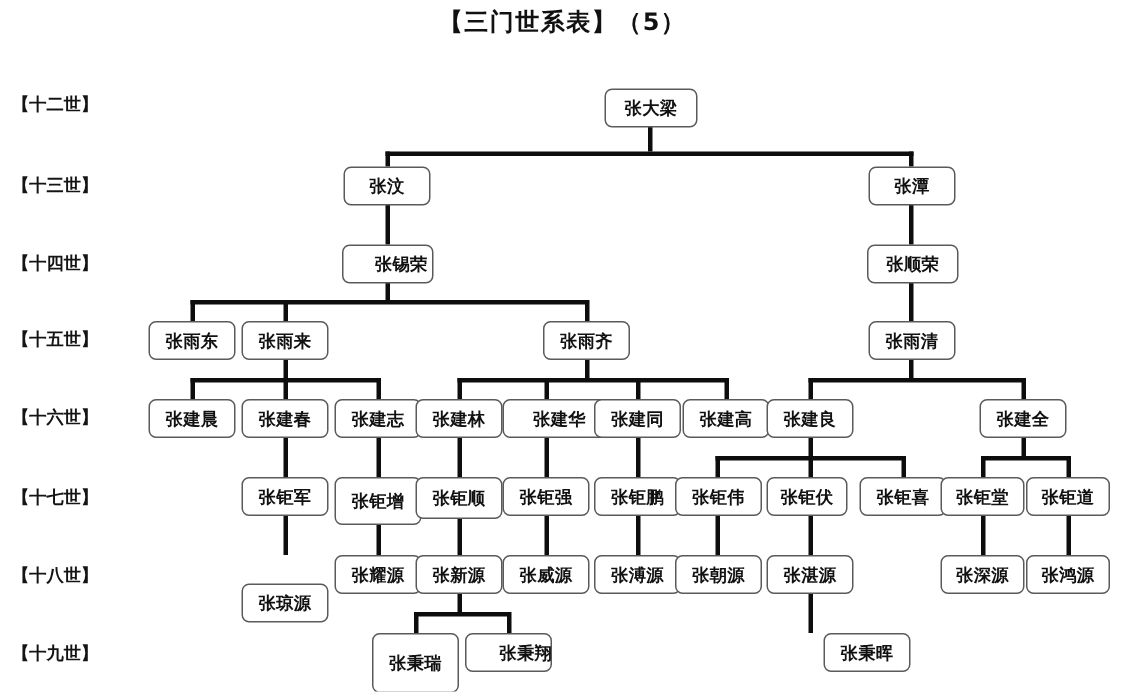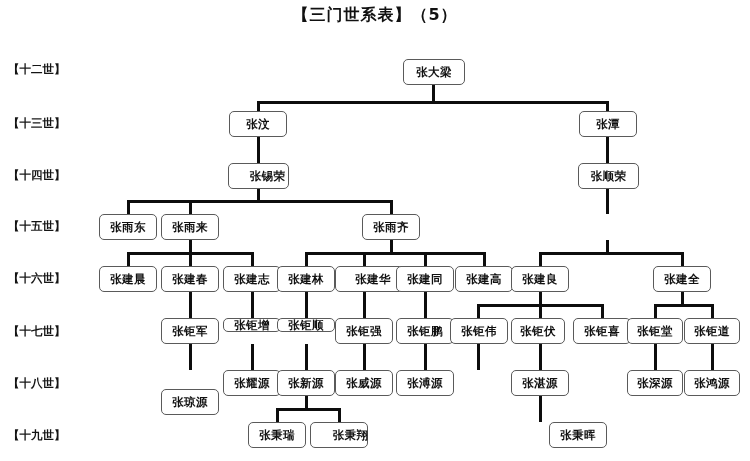--- a/index.html
+++ b/index.html
@@ -154,48 +154,50 @@
 
   <div class="node" style="left:229px; top:111px; width:58px; height:26px;">张汶</div>
   <div class="node" style="left:579px; top:111px; width:58px; height:26px;">张潭</div>
 
   <div class="node" style="left:228px; top:163px; width:61px; height:26px;padding-left:18px;">张锡荣</div>
   <div class="node" style="left:578px; top:163px; width:61px; height:26px;">张顺荣</div>
 
   <div class="node" style="left:99px; top:214px; width:58px; height:26px;">张雨东</div>
   <div class="node" style="left:161px; top:214px; width:58px; height:26px;">张雨来</div>
   <div class="node" style="left:362px; top:214px; width:58px; height:26px;">张雨齐</div>
+  <div class="node" style="left:579px; top:214px; width:58px; height:26px;">张雨清</div>
 
   <div class="node" style="left:99px; top:266px; width:58px; height:26px;">张建晨</div>
   <div class="node" style="left:161px; top:266px; width:58px; height:26px;">张建春</div>
   <div class="node" style="left:223px; top:266px; width:58px; height:26px;">张建志</div>
   <div class="node" style="left:277px; top:266px; width:58px; height:26px;">张建林</div>
   <div class="node" style="left:335px; top:266px; width:76px; height:26px;">张建华</div>
   <div class="node" style="left:396px; top:266px; width:58px; height:26px;">张建同</div>
   <div class="node" style="left:455px; top:266px; width:58px; height:26px;">张建高</div>
   <div class="node" style="left:511px; top:266px; width:58px; height:26px;">张建良</div>
   <div class="node" style="left:653px; top:266px; width:58px; height:26px;">张建全</div>
 
   <div class="node" style="left:161px; top:318px; width:58px; height:26px;">张钜军</div>
-  <div class="node" style="left:223px; top:318px; width:58px; height:14px;">张钜增</div>
-  <div class="node" style="left:277px; top:318px; width:58px; height:14px;font-family:Liberation Serif, serif;">张钜顺</div>
+  <div class="node" style="left:223px; top:318px; width:58px; height:32px;">张钜增</div>
+  <div class="node" style="left:277px; top:318px; width:58px; height:28px;font-family:Liberation Serif, serif;">张钜顺</div>
   <div class="node" style="left:335px; top:318px; width:58px; height:26px;">张钜强</div>
   <div class="node" style="left:396px; top:318px; width:58px; height:26px;">张钜鹏</div>
   <div class="node" style="left:450px; top:318px; width:58px; height:26px;">张钜伟</div>
   <div class="node" style="left:511px; top:318px; width:54px; height:26px;">张钜伏</div>
   <div class="node" style="left:573px; top:318px; width:58px; height:26px;">张钜喜</div>
   <div class="node" style="left:627px; top:318px; width:56px; height:26px;">张钜堂</div>
   <div class="node" style="left:684px; top:318px; width:56px; height:26px;">张钜道</div>
 
   <div class="node" style="left:161px; top:370px; width:58px; height:26px;margin-top:19px;">张琼源</div>
   <div class="node" style="left:223px; top:370px; width:58px; height:26px;">张耀源</div>
   <div class="node" style="left:277px; top:370px; width:58px; height:26px;">张新源</div>
   <div class="node" style="left:335px; top:370px; width:58px; height:26px;">张威源</div>
   <div class="node" style="left:396px; top:370px; width:58px; height:26px;">张溥源</div>
+  <div class="node" style="left:450px; top:370px; width:58px; height:26px;">张朝源</div>
   <div class="node" style="left:511px; top:370px; width:58px; height:26px;">张湛源</div>
   <div class="node" style="left:627px; top:370px; width:56px; height:26px;">张深源</div>
   <div class="node" style="left:684px; top:370px; width:56px; height:26px;">张鸿源</div>
 
-  <div class="node" style="left:248px; top:422px; width:58px; height:26px;">张秉瑞</div>
+  <div class="node" style="left:248px; top:422px; width:58px; height:40px;">张秉瑞</div>
   <div class="node" style="left:310px; top:422px; width:58px; height:26px;padding-left:23px;">张秉翔</div>
   <div class="node" style="left:511px; top:422px; width:58px; height:26px;margin-left:38px;">张秉晖</div>
 
 </div>
 
 </body></html>

